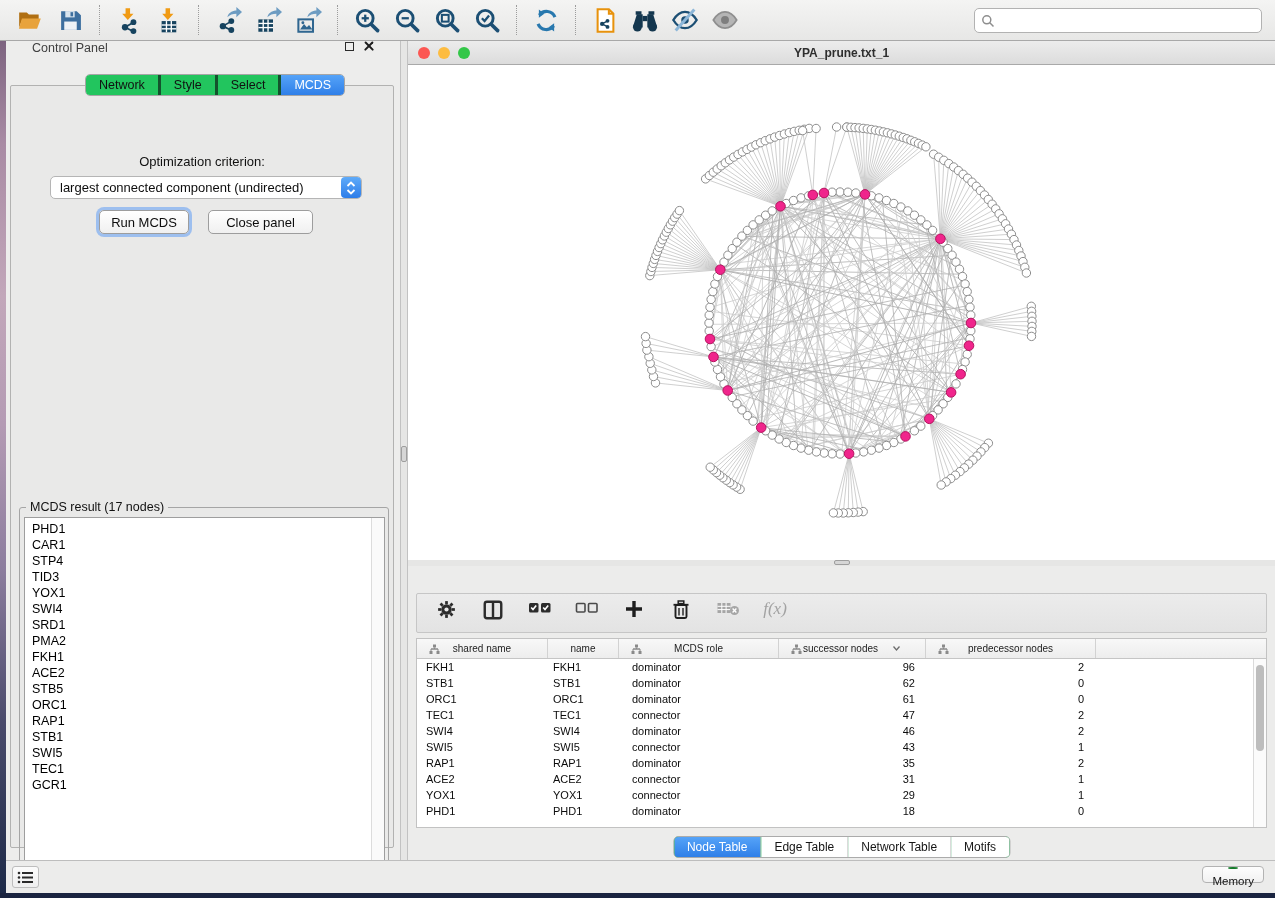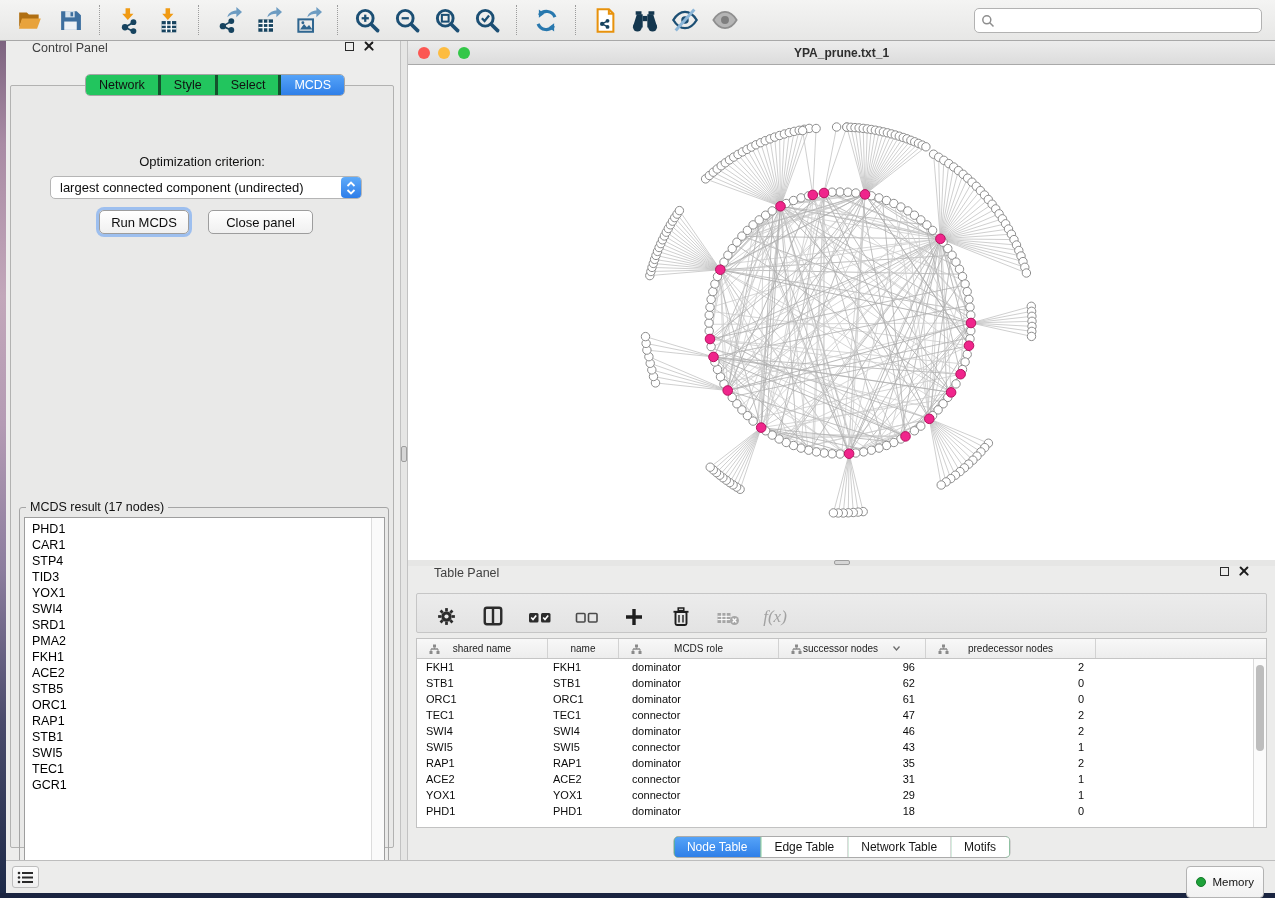--- a/index.html
+++ b/index.html
@@ -75,21 +75,21 @@
   .traffic { position:absolute; left:10px; top:6px; display:flex; gap:8px; }
   .light { width:12px; height:12px; border-radius:50%; }
   #net-title { font-size:12px; font-weight:bold; color:#2e2e2e; }
   #net-canvas { width:867px; height:495px; background:#fff; position:relative; }
 
   
   #table-panel { left:408px; top:566px; width:867px; height:294px; background:#ececeb; }
   #tp-toolbar { position:absolute; left:8px; top:27px; width:851px; height:40px;
     background:linear-gradient(180deg,#ececec,#e3e3e3); border:1px solid #c6c6c6; border-radius:2px;
     display:flex; align-items:center; padding-left:14px; }
-  .tp-btn { width:30px; height:28px; display:flex; align-items:flex-end; justify-content:center; margin-right:17px; }
+  .tp-btn { width:30px; height:28px; display:flex; align-items:flex-start; justify-content:center; margin-right:17px; }
   #fx-label { font-size:17px; font-style:italic; font-family:"Liberation Serif","DejaVu Serif",serif; color:#a2a2a2; }
 
   #node-table { position:absolute; left:8px; top:72px; width:851px; height:190px; background:#fff; border:1px solid #c2c2c2; }
   #table-header { display:flex; height:20px; background:linear-gradient(180deg,#f8f8f8,#ededed); border-bottom:1px solid #c5c5c5; }
   .hcell { position:relative; display:flex; align-items:center; justify-content:center;
     border-right:1px solid #d2d2d2; font-size:10px; color:#222; }
   .hicon { position:absolute; left:12px; top:5px; }
   .c1 { width:131px; } .c2 { width:71px; } .c3 { width:160px; } .c4 { width:147px;gap:8px; } .c5 { width:170px; }
   .hfill { flex:1; border-right:none; }
   #table-body { position:relative; height:168px; overflow:hidden; }
@@ -102,23 +102,23 @@
   #tp-tabs { position:absolute; left:50%; transform:translateX(-50%); top:270px; height:22px; display:flex;
     background:#22c55e; border:1px solid #ababab; border-radius:5px; overflow:hidden; }
   .tp-tab { padding:0 13px; font-size:12px; display:flex; align-items:center; color:#151515; border-right:1px solid #c2c2c2; background:#fff; }
   .tp-tab:last-child { border-right:none; }
   .tp-tab.active { background:linear-gradient(180deg,#55a3f8,#2f7fe8); color:#fff; }
 
   
   #status-bar { left:6px; top:860px; width:1269px; height:33px; background:#ececeb; border-top:1px solid #bdbdbd; }
   #list-btn { position:absolute; left:6px; top:5px; width:27px; height:22px; background:linear-gradient(180deg,#fbfbfb,#efefef);
     border:1px solid #bdbdbd; border-radius:3px; display:flex; align-items:center; justify-content:center; }
-  #memory-btn { position:absolute; right:11px; top:5px; height:32px; padding:0 9px;
+  #memory-btn { position:absolute; right:11px; top:5px; height:17px; padding:0 9px;
     background:linear-gradient(180deg,#fdfdfd,#f1f1f1); border:1px solid #b3b3b3; border-radius:4px;
-    display:flex; align-items:center; gap:6px; font-size:11.5px; color:#111; }
+    display:flex; align-items:center; gap:6px; font-size:11.5px; color:#111;flex-direction:column; }
   #memory-dot { width:10px; height:10px; border-radius:50%; background:#1ea23a; border:1px solid #157a2a; }
 </style>
 </head>
 <body>
 
 <div id="wall-left" class="abs"></div>
 
 <div id="main-toolbar" class="abs">
   <div class="tbtn">
     <svg width="26" height="26" viewBox="0 0 24 24">
@@ -966,27 +966,20 @@
         <circle cx="302.0" cy="274.0" r="4.8" fill="#f0258c" stroke="#b5135f" stroke-width="1"></circle>
       </svg>
   </div>
 </div>
 
 <div id="h-splitter" class="abs">
     <div id="h-knob"></div>
   </div>
 
 <div id="table-panel" class="abs">
-  <div class="panel-titlebar">
-    <span>Table Panel</span>
-    <span class="titlebar-controls">
-      <span class="float-glyph"></span>
-      <span class="close-glyph"></span>
-    </span>
-  </div>
 
   <div id="tp-toolbar">
     <span class="tp-btn">
       <svg width="21" height="21" viewBox="0 0 20 20">
         <g stroke="#2c2c2c" stroke-width="2.6">
           <line x1="10" y1="2" x2="10" y2="5"></line>
             <line x1="10" y1="15" x2="10" y2="18"></line>
           <line x1="2" y1="10" x2="5" y2="10"></line>
             <line x1="15" y1="10" x2="18" y2="10"></line>
           <line x1="4.3" y1="4.3" x2="6.4" y2="6.4"></line>

